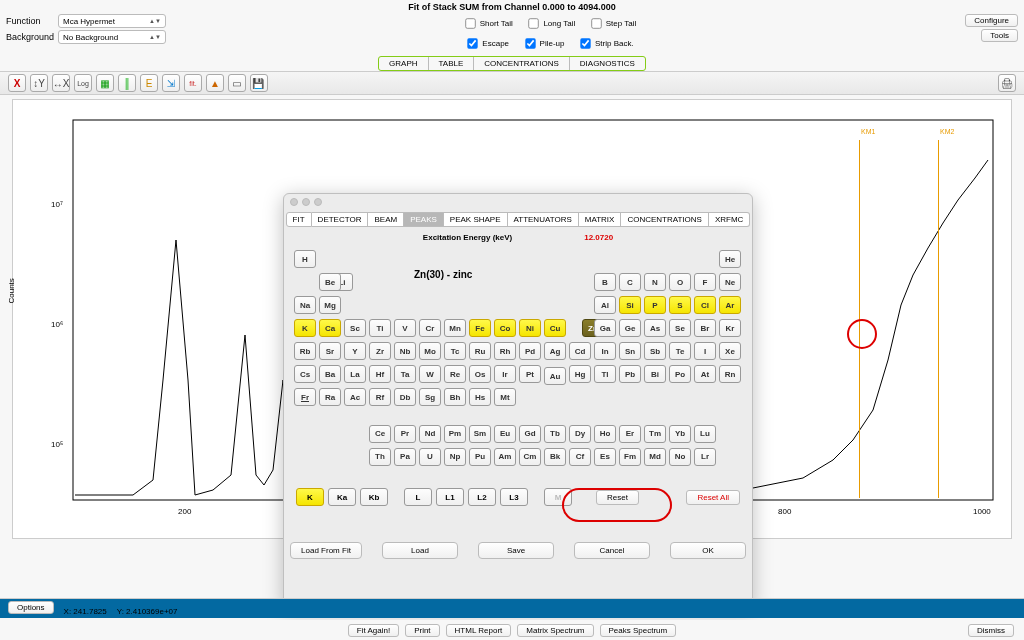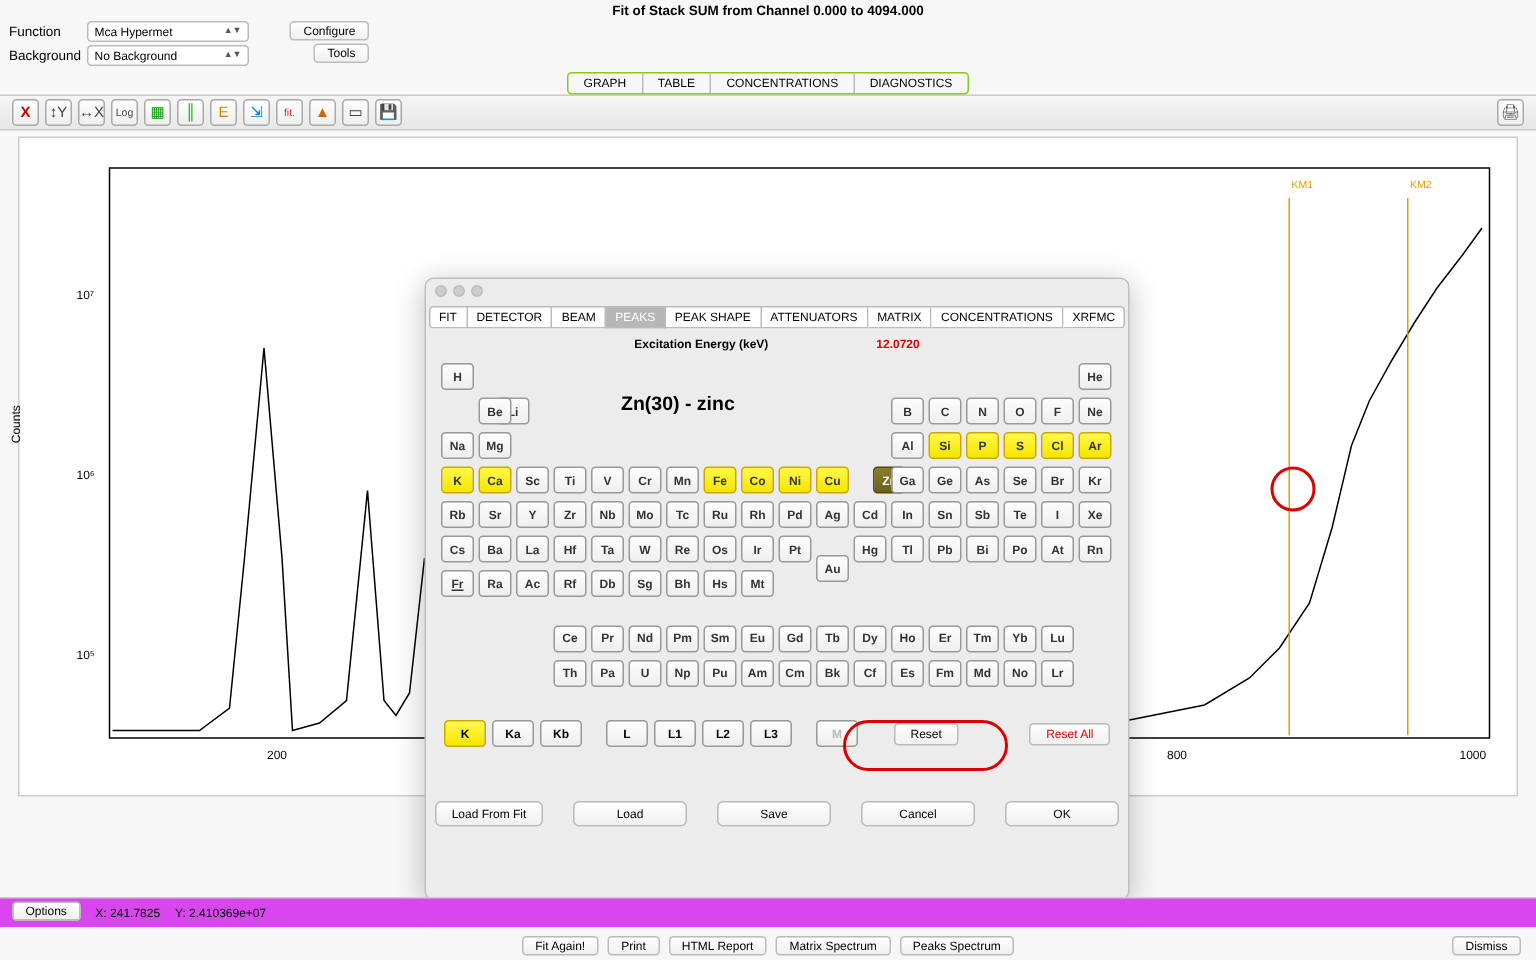--- a/index.html
+++ b/index.html
@@ -53,36 +53,36 @@
   .dlg-tab:last-child { border-radius:0 3px 3px 0; }
   .dlg-tab.active { background:#b7b7b7; color:#fff; }
 
   .exc-row { display:flex; justify-content:center; gap:72px; font-size:8px; margin-bottom:8px; }
   .exc-row .val { color:#d00; font-weight:bold; }
 
   .periodic { position:relative; height:232px; margin:0 6px; }
   .el { position:absolute; width:22px; height:18px; border:1px solid #999; border-radius:3px; background:linear-gradient(#fdfdfd,#efefef); display:flex; align-items:center; justify-content:center; font-size:8px; font-weight:bold; color:#333; }
   .el.hi { background:linear-gradient(#fff94a,#f5e500); border-color:#caa800; }
   .el.sel { background:linear-gradient(#8a7e2a,#6b611e); color:#fff; border-color:#4f4710; }
-  .elem-label { position:absolute; font-size:13px; font-weight:bold; }
+  .elem-label { position:absolute; font-size:10px; font-weight:bold; }
 
   .circle { position:absolute; border:2px solid #d00; border-radius:50%; pointer-events:none; }
 
   .shell-row { display:flex; align-items:center; gap:4px; margin:6px 12px 0; }
   .shell { width:28px; height:18px; border:1px solid #999; border-radius:3px; background:linear-gradient(#fdfdfd,#efefef); display:flex; align-items:center; justify-content:center; font-size:8px; font-weight:bold; }
   .shell.hi { background:linear-gradient(#fff94a,#f5e500); border-color:#caa800; }
   .shell.dim { color:#bbb; }
   .reset-btn { border:1px solid #bbb; border-radius:3px; background:linear-gradient(#fff,#f0f0f0); padding:2px 10px; font-size:8px; margin-left:auto; }
   .red-text { color:#d00; }
 
   .dlg-bottom { display:flex; gap:20px; padding:6px; margin-top:auto; }
   .dlg-btn { flex:1; border:1px solid #bbb; border-radius:4px; background:linear-gradient(#fff,#f0f0f0); padding:3px 0; font-size:8px; text-align:center; }
   .dlg-btn.narrow { flex:0 0 72px; }
 
-  .status-bar { position:absolute; bottom:22px; left:0; right:0; display:flex; align-items:center; padding:2px 8px; background:#d946ef; border-top:1px solid #ccc; font-size:8px; gap:10px; }
+  .status-bar { position:absolute; bottom:22px; left:0; right:0; display:flex; align-items:flex-end; padding:2px 8px; background:#0369a1; border-top:1px solid #ccc; font-size:8px; gap:10px; }
   .bottom-bar { position:absolute; bottom:0; left:0; right:0; height:20px; display:flex; align-items:center; justify-content:center; background:#f7f7f7; gap:6px; }
   .bottom-bar .small-btn { margin:0; }
   .bottom-bar .dismiss { position:absolute; right:10px; }
 </style>
 </head>
 <body>
 
 <div class="title-bar">Fit of Stack SUM from Channel 0.000 to 4094.000</div>
 
 <div class="top-row">
@@ -94,20 +94,32 @@
           <span class="arrows">▲▼</span>
         </div>
       </div>
     <div class="ctrl-row">
         <label>Background</label>
       <div class="combo">
           <span>No Background</span>
           <span class="arrows">▲▼</span>
         </div>
       </div>
+  </div>
+  <div class="top-center">
+    <div class="chk-row">
+      <input type="checkbox" style=""><span>Short Tail</span>
+      <input type="checkbox" style=""><span>Long Tail</span>
+      <input type="checkbox" style=""><span>Step Tail</span>
+    </div>
+    <div class="chk-row">
+      <input type="checkbox" checked="" style=""><span>Escape</span>
+      <input type="checkbox" checked="" style=""><span>Pile-up</span>
+      <input type="checkbox" checked="" style=""><span>Strip Back.</span>
+    </div>
   </div>
   <div class="top-right">
     <div class="small-btn">Configure</div><br>
     <div class="small-btn">Tools</div>
   </div>
 </div>
 
 <div class="tab-bar">
   <div class="seg" id="main-seg">
       <div>GRAPH</div>
@@ -236,21 +248,21 @@
         <div class="el" style="left: 4px; top: 115px;">Cs</div>
         <div class="el" style="left: 29px; top: 115px;">Ba</div>
         <div class="el" style="left: 54px; top: 115px;">La</div>
         <div class="el" style="left: 79px; top: 115px;">Hf</div>
         <div class="el" style="left: 104px; top: 115px;">Ta</div>
         <div class="el" style="left: 129px; top: 115px;">W</div>
         <div class="el" style="left: 154px; top: 115px;">Re</div>
         <div class="el" style="left: 179px; top: 115px;">Os</div>
         <div class="el" style="left: 204px; top: 115px;">Ir</div>
         <div class="el" style="left: 229px; top: 115px;">Pt</div>
-        <div class="el" style="left: 254px; top: 128px;">Au</div>
+        <div class="el" style="left: 254px; top: 117px;">Au</div>
         <div class="el" style="left: 279px; top: 115px;">Hg</div>
         <div class="el" style="left: 304px; top: 115px;">Tl</div>
         <div class="el" style="left: 329px; top: 115px;">Pb</div>
         <div class="el" style="left: 354px; top: 115px;">Bi</div>
         <div class="el" style="left: 379px; top: 115px;">Po</div>
         <div class="el" style="left: 404px; top: 115px;">At</div>
         <div class="el" style="left: 429px; top: 115px;">Rn</div>
         <div class="el" style="left: 4px; top: 138px; text-decoration: underline;">Fr</div>
         <div class="el" style="left: 29px; top: 138px;">Ra</div>
         <div class="el" style="left: 54px; top: 138px;">Ac</div>

